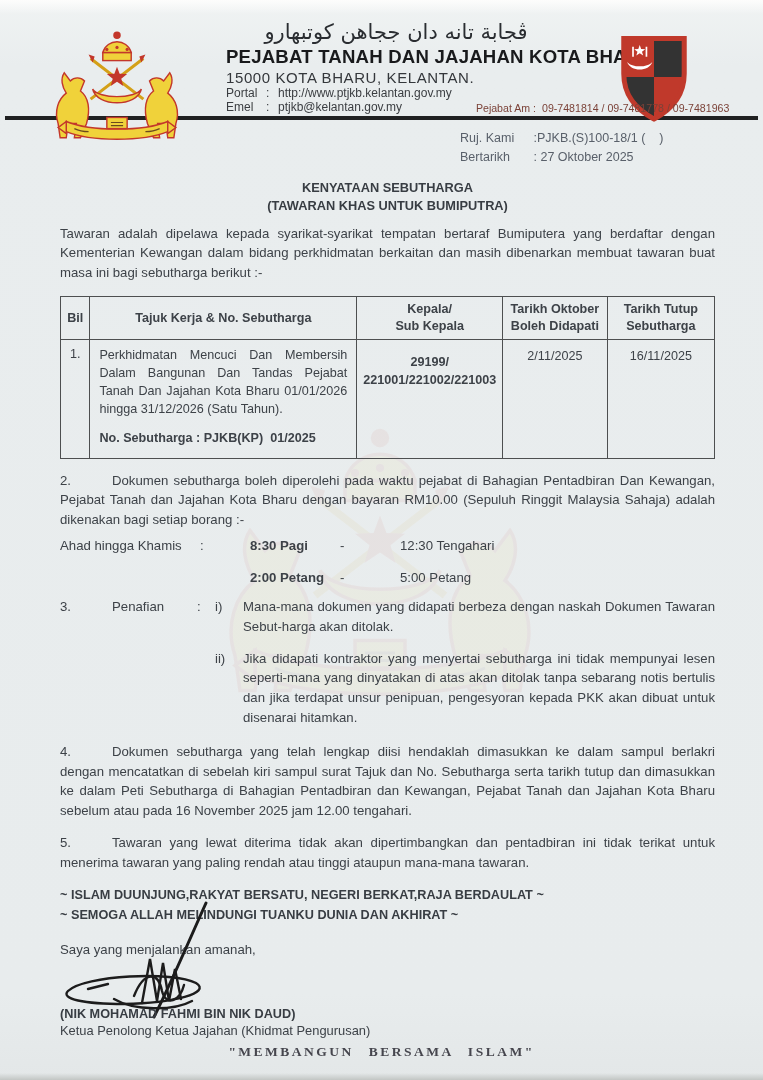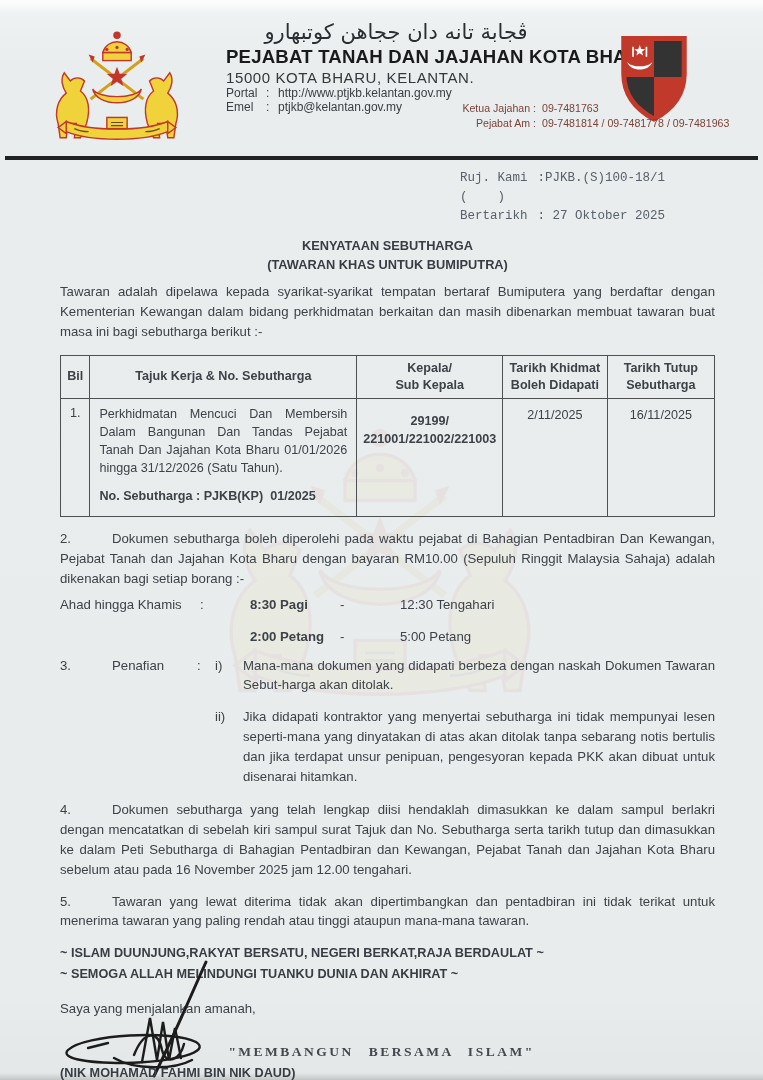--- a/index.html
+++ b/index.html
@@ -8,42 +8,42 @@
     background:linear-gradient(180deg,#f0f3f3 0%, #e9edee 6%, #e8eceD 92%, #e3e7e8 100%);
     font-family:"Liberation Sans", sans-serif;
     color:#3d4248;
   }
   .scan-top { position:absolute; top:0; left:0; right:0; height:14px;
     background:linear-gradient(180deg,#fdfdfc, rgba(253,253,252,0)); }
   .scan-bottom { position:absolute; bottom:0; left:0; right:0; height:7px;
     background:linear-gradient(180deg, rgba(185,189,187,0), #c2c6c4); }
 
   
-  .letterhead { position:relative; height:156px; }
+  .letterhead { position:relative; height:116px; }
   .crest { position:absolute; left:50px; top:26px; }
   .head-center { position:absolute; left:226px; top:20px; width:360px; }
   .jawi { font-family:"DejaVu Sans", sans-serif; direction:rtl; text-align:center;
     font-size:21px; color:#2a2d31; width:340px; }
   .office-name { font-size:18.6px; font-weight:bold; color:#191a1c; white-space:nowrap;
     letter-spacing:0.2px; margin-top:2px; }
   .office-address { font-size:15px; color:#34373b; letter-spacing:0.6px; margin-top:1px; }
   .portal-lines { font-size:12px; color:#3a3d41; }
   .portal-row { display:flex; }
   .portal-row .lbl { width:40px; display:inline-block; }
   .portal-row .cln { width:12px; display:inline-block; }
   .shield { position:absolute; left:608px; top:30px; }
   .contacts { position:absolute; left:448px; top:101px; width:308px;
     font-size:10.6px; color:#7b4238; line-height:1.45; }
   .contact-row { display:flex; }
   .contact-row .clabel { width:88px; text-align:right; padding-right:6px; }
   .rule { height:4px; background:#202122; margin:0 5px; }
 
   
   .content { padding:0 48px 0 60px; position:relative; }
-  .ref-block { margin:9px 0 0 400px; font-size:12.5px; color:#59606a; line-height:1.5;font-family:Liberation Mono, monospace; }
+  .ref-block { margin:9px 0 0 400px; font-size:12.5px; color:#59606a; line-height:1.5; }
   .ref-row .rlabel { display:inline-block; width:70px; }
   .doc-title { text-align:center; margin-top:12px; font-size:12.8px; font-weight:bold;
     color:#383d43; line-height:1.45; }
   .para, .intro { font-size:13.2px; line-height:1.5; text-align:justify; color:#3d4248; }
   .intro { margin-top:8px; }
   .pnum { display:inline-block; width:52px; }
   .p2 { margin-top:12px; }
   .p4 { margin-top:14px; }
   .p5 { margin-top:12px; }
 
@@ -155,24 +155,20 @@
 
         <path d="M14 38 C18 50 40 50 44 38 C38 45 20 45 14 38 Z" fill="#ffffff"></path>
         <path d="M29 18 l1.7 4.6 4.9 .2 -3.9 3 1.4 4.7 -4.1 -2.8 -4.1 2.8 1.4 -4.7 -3.9 -3 4.9 -.2 Z" fill="#ffffff"></path>
         <path d="M21 20 v12 M37 20 v12" stroke="#ffffff" stroke-width="2"></path>
       </g>
       <path d="M46 106 C24 94 10 78 10 52 L10 10 L82 10 L82 52 C82 78 68 94 46 106 Z" fill="none" stroke="#c0392b" stroke-width="6"></path>
     </svg>
 
     <div class="contacts">
       <div class="contact-row">
-        <span class="clabel">Ketua Jajahan :</span>
-        <span>09-7481763</span>
-      </div>
-      <div class="contact-row">
         <span class="clabel">Pejabat Am :</span>
         <span>09-7481814 / 09-7481778 / 09-7481963</span>
       </div>
     </div>
   </header>
 
   <div class="rule"></div>
 
   <svg class="watermark" width="330" height="306" viewBox="0 0 132 122">
       <use href="#crest-art"></use>
@@ -214,21 +210,21 @@
           </th>
           <th>
             <div>Tajuk Kerja &amp; No. Sebutharga</div>
             <div></div>
           </th>
           <th>
             <div>Kepala/</div>
             <div>Sub Kepala</div>
           </th>
           <th>
-            <div>Tarikh Khidmat</div>
+            <div>Tarikh Oktober</div>
             <div>Boleh Didapati</div>
           </th>
           <th>
             <div>Tarikh Tutup</div>
             <div>Sebutharga</div>
           </th>
         </tr>
       </thead>
       <tbody>
         <tr>

